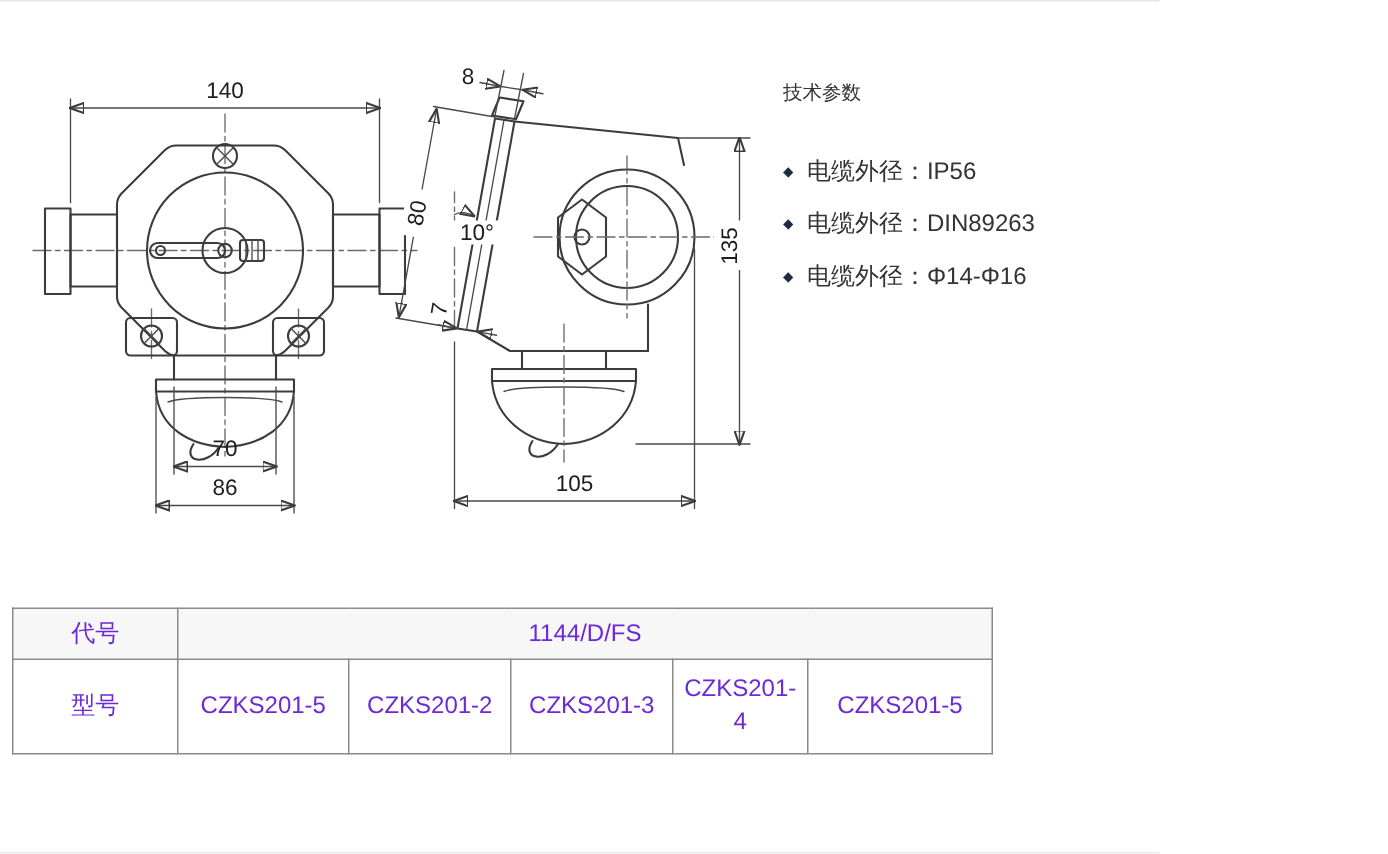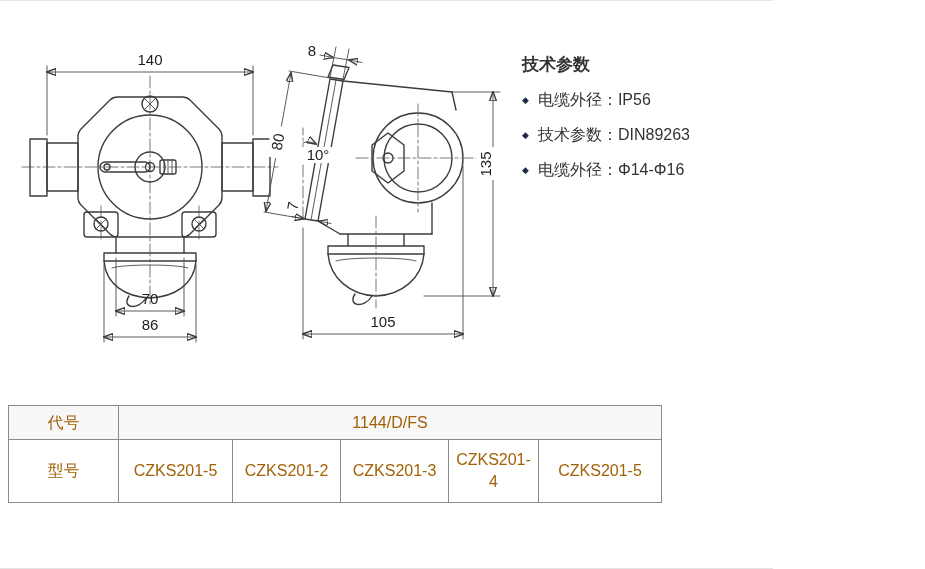--- a/index.html
+++ b/index.html
@@ -17,27 +17,27 @@
     stroke-linecap:round; stroke-linejoin:round;
   }
   .draw .thin  { stroke-width:0.9; stroke:#4a4a4a; }
   .draw .cl    { stroke-width:0.9; stroke:#6a6a6a; stroke-dasharray:12 3 3 3; }
   .draw .bg    { fill:#ffffff; stroke:none; }
   .draw text   { fill:#1d1d1d; stroke:none; font-size:15px;
                  font-family:"Liberation Sans","DejaVu Sans",sans-serif; }
 
   
   .tech { position:absolute; left:522px; top:52px; color:#333; }
-  .tech-title { font-size:17px; margin:0 0 14px 0;font-weight:bold; }
+  .tech-title { font-size:13px; margin:0 0 33px 0; }
   .tech-item  { font-size:16px; margin:0 0 14px 0; display:flex; align-items:center; }
   .bullet { font-size:9px; margin-right:9px; color:#1f2a44; line-height:1; }
 
   
   .spec { position:absolute; left:8px; top:404px; border-collapse:collapse;
-          table-layout:fixed; font-size:16px; color:#a16207; }
+          table-layout:fixed; font-size:16px; color:#6d28d9; }
   .spec td { border:1px solid #8a8a8a; text-align:center; vertical-align:middle;
              padding:2px 4px; line-height:1.35; }
   .r1 td { height:29px; background:#f7f7f7; }
   .r2 td { height:58px; }
   .r3 td { height:31px; }
 </style>
 </head>
 <body>
 
 <div class="page">
@@ -219,21 +219,21 @@
   </svg>
 
   <div class="tech">
     <p class="tech-title">技术参数</p>
     <div class="tech-item">
       <span class="bullet">◆</span>
       <span>电缆外径：IP56</span>
     </div>
     <div class="tech-item">
       <span class="bullet">◆</span>
-      <span>技术参数：DIN89263</span>
+      <span>电缆外径：DIN89263</span>
     </div>
     <div class="tech-item">
       <span class="bullet">◆</span>
       <span>电缆外径：Φ14-Φ16</span>
     </div>
   </div>
 
   <table class="spec">
     <colgroup>
       <col style="width:110px">

